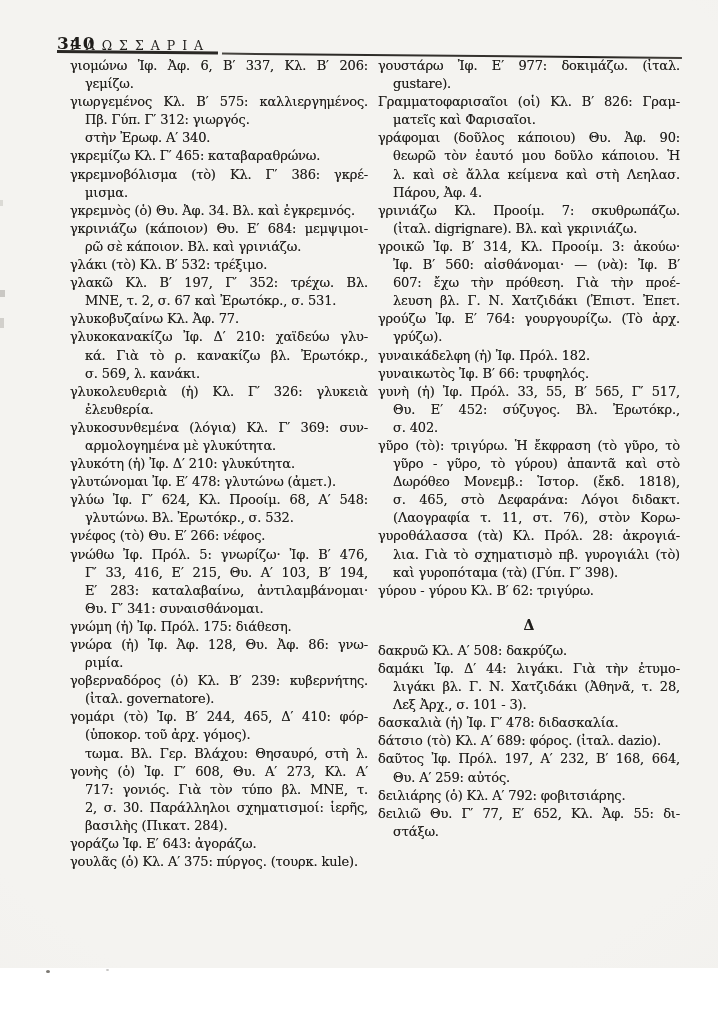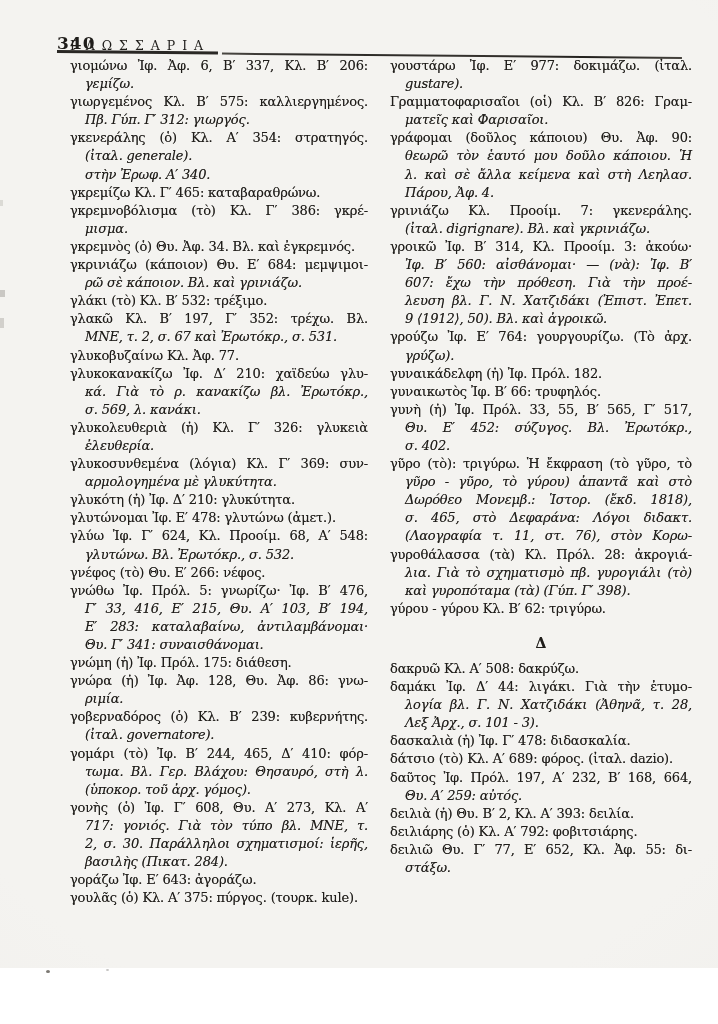--- a/index.html
+++ b/index.html
@@ -33,29 +33,29 @@
   }
   .rule-seg2 {
     position: absolute; left: 165px; top: 1px; width: 460px; height: 1.7px;
     background: linear-gradient(to right, #4a4742 0%, #2a2825 18%, #35322e 55%, #23211e 80%, #45423d 100%);
   }
   .columns {
     position: absolute; left: 70px; top: 57px; width: 625px;
     display: flex; gap: 10px;
   }
   .col-left  { width: 298px; }
-  .col-right { width: 302px; margin-left: 12px; }
+  .col-right { width: 302px; }
   .entry { margin: 0; }
   .line {
     font-size: 13px; line-height: 18.1px;
     letter-spacing: -0.15px;
     white-space: normal;
     text-shadow: 0 0 0.4px rgba(32,29,26,0.55);
   }
-  .line.cont { padding-left: 15px; font-style: italic; }
+  .line.cont { padding-left: 15px; }
   .line.just { text-align: justify; text-align-last: justify; }
   .section-heading {
     margin: 16px 0 8px 0;
     text-align: center;
     font-size: 14px; font-weight: bold;
     line-height: 18.1px;
     text-shadow: 0 0 0.4px rgba(32,29,26,0.55);
   }
   .speck { position: absolute; background: #5a564f; border-radius: 50%; }
   .speck-1 { left: 46px; top: 970px; width: 4px; height: 3px; opacity: 0.8; }
@@ -83,24 +83,20 @@
     <div class="col-left">
         <div class="entry">
           <div class="line just">γιομώνω Ἰφ. Ἀφ. 6, Β′ 337, Κλ. Β′ 206:</div>
           <div class="line cont">γεμίζω.</div>
         </div>
         <div class="entry">
           <div class="line just">γιωργεμένος Κλ. Β′ 575: καλλιεργημένος.</div>
           <div class="line cont">Πβ. Γύπ. Γ′ 312: γιωργός.</div>
         </div>
         <div class="entry">
-          <div class="line just">γκενεράλης (ὁ) Κλ. Α′ 354: στρατηγός.</div>
-          <div class="line cont">(ἰταλ. generale).</div>
-        </div>
-        <div class="entry">
           <div class="line cont">στὴν Ἐρωφ. Α′ 340.</div>
         </div>
         <div class="entry">
           <div class="line">γκρεμίζω Κλ. Γ′ 465: καταβαραθρώνω.</div>
         </div>
         <div class="entry">
           <div class="line just">γκρεμνοβόλισμα (τὸ) Κλ. Γ′ 386: γκρέ-</div>
           <div class="line cont">μισμα.</div>
         </div>
         <div class="entry">
@@ -158,22 +154,22 @@
         <div class="entry">
           <div class="line just">γνώρα (ἡ) Ἰφ. Ἀφ. 128, Θυ. Ἀφ. 86: γνω-</div>
           <div class="line cont">ριμία.</div>
         </div>
         <div class="entry">
           <div class="line just">γοβερναδόρος (ὁ) Κλ. Β′ 239: κυβερνήτης.</div>
           <div class="line cont">(ἰταλ. governatore).</div>
         </div>
         <div class="entry">
           <div class="line just">γομάρι (τὸ) Ἰφ. Β′ 244, 465, Δ′ 410: φόρ-</div>
+          <div class="line cont">(ὑποκορ. τοῦ ἀρχ. γόμος).</div>
           <div class="line cont just">τωμα. Βλ. Γερ. Βλάχου: Θησαυρό, στὴ λ.</div>
-          <div class="line cont">(ὑποκορ. τοῦ ἀρχ. γόμος).</div>
         </div>
         <div class="entry">
           <div class="line just">γονὴς (ὁ) Ἰφ. Γ′ 608, Θυ. Α′ 273, Κλ. Α′</div>
           <div class="line cont just">717: γονιός. Γιὰ τὸν τύπο βλ. ΜΝΕ, τ.</div>
           <div class="line cont just">2, σ. 30. Παράλληλοι σχηματισμοί: ἱερῆς,</div>
           <div class="line cont">βασιλὴς (Πικατ. 284).</div>
         </div>
         <div class="entry">
           <div class="line">γοράζω Ἰφ. Ε′ 643: ἀγοράζω.</div>
         </div>
@@ -191,29 +187,28 @@
             <div class="line just">Γραμματοφαρισαῖοι (οἱ) Κλ. Β′ 826: Γραμ-</div>
             <div class="line cont">ματεῖς καὶ Φαρισαῖοι.</div>
           </div>
           <div class="entry">
             <div class="line just">γράφομαι (δοῦλος κάποιου) Θυ. Ἀφ. 90:</div>
             <div class="line cont just">θεωρῶ τὸν ἑαυτό μου δοῦλο κάποιου. Ἡ</div>
             <div class="line cont just">λ. καὶ σὲ ἄλλα κείμενα καὶ στὴ Λεηλασ.</div>
             <div class="line cont">Πάρου, Ἀφ. 4.</div>
           </div>
           <div class="entry">
-            <div class="line just">γρινιάζω Κλ. Προοίμ. 7: γκενεράλης.</div>
+            <div class="line just">γρινιάζω Κλ. Προοίμ. 7: σκυθρωπάζω.</div>
             <div class="line cont">(ἰταλ. digrignare). Βλ. καὶ γκρινιάζω.</div>
           </div>
           <div class="entry">
             <div class="line just">γροικῶ Ἰφ. Β′ 314, Κλ. Προοίμ. 3: ἀκούω·</div>
             <div class="line cont just">Ἰφ. Β′ 560: αἰσθάνομαι· — (νὰ): Ἰφ. Β′</div>
             <div class="line cont just">607: ἔχω τὴν πρόθεση. Γιὰ τὴν προέ-</div>
             <div class="line cont just">λευση βλ. Γ. Ν. Χατζιδάκι (Ἐπιστ. Ἐπετ.</div>
-            <div class="line cont">9 ⟨1912⟩, 50). Βλ. καὶ ἀγροικῶ.</div>
           </div>
           <div class="entry">
             <div class="line just">γρούζω Ἰφ. Ε′ 764: γουργουρίζω. (Τὸ ἀρχ.</div>
             <div class="line cont">γρύζω).</div>
           </div>
           <div class="entry">
             <div class="line">γυναικάδελφη (ἡ) Ἰφ. Πρόλ. 182.</div>
           </div>
           <div class="entry">
             <div class="line">γυναικωτὸς Ἰφ. Β′ 66: τρυφηλός.</div>
@@ -239,35 +234,32 @@
             <div class="line">γύρου - γύρου Κλ. Β′ 62: τριγύρω.</div>
           </div>
         </div>
       <div class="section-heading">Δ</div>
       <div>
           <div class="entry">
             <div class="line">δακρυῶ Κλ. Α′ 508: δακρύζω.</div>
           </div>
           <div class="entry">
             <div class="line just">δαμάκι Ἰφ. Δ′ 44: λιγάκι. Γιὰ τὴν ἐτυμο-</div>
-            <div class="line cont just">λογία βλ. Γ. Ν. Χατζιδάκι (Ἀθηνᾶ, τ. 28,</div>
+            <div class="line cont just">λιγάκι βλ. Γ. Ν. Χατζιδάκι (Ἀθηνᾶ, τ. 28,</div>
             <div class="line cont">Λεξ Ἀρχ., σ. 101 - 3).</div>
           </div>
           <div class="entry">
             <div class="line">δασκαλιὰ (ἡ) Ἰφ. Γ′ 478: διδασκαλία.</div>
           </div>
           <div class="entry">
             <div class="line">δάτσιο (τὸ) Κλ. Α′ 689: φόρος. (ἰταλ. dazio).</div>
           </div>
           <div class="entry">
             <div class="line just">δαῦτος Ἰφ. Πρόλ. 197, Α′ 232, Β′ 168, 664,</div>
             <div class="line cont">Θυ. Α′ 259: αὐτός.</div>
-          </div>
-          <div class="entry">
-            <div class="line">δειλιὰ (ἡ) Θυ. Β′ 2, Κλ. Α′ 393: δειλία.</div>
           </div>
           <div class="entry">
             <div class="line">δειλιάρης (ὁ) Κλ. Α′ 792: φοβιτσιάρης.</div>
           </div>
           <div class="entry">
             <div class="line just">δειλιῶ Θυ. Γ′ 77, Ε′ 652, Κλ. Ἀφ. 55: δι-</div>
             <div class="line cont">στάξω.</div>
           </div>
         </div>
     </div>

